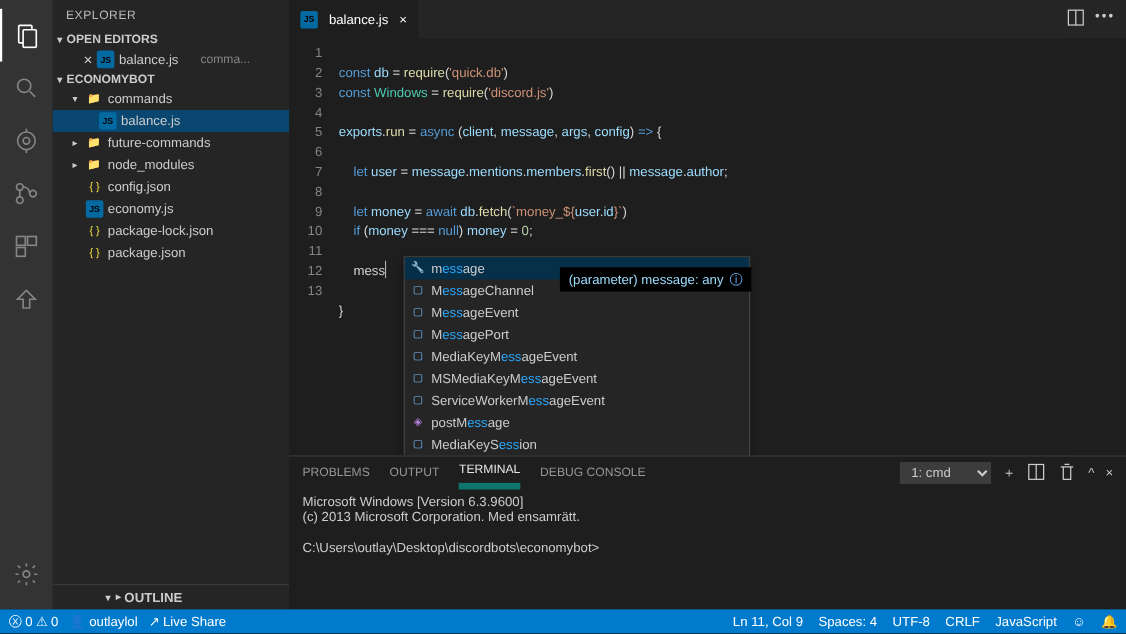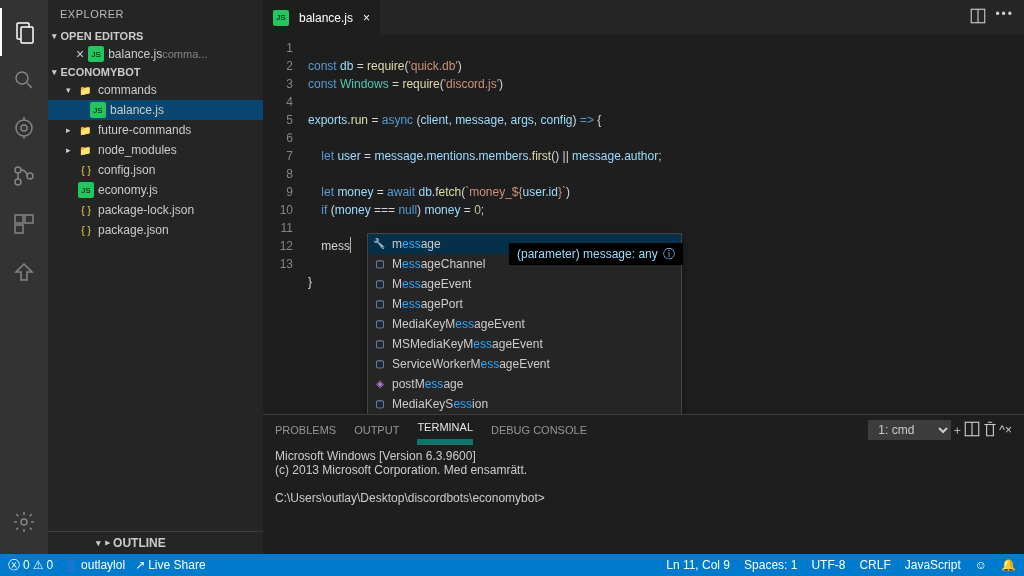--- a/index.html
+++ b/index.html
@@ -14,21 +14,21 @@
 .section-header { padding: 2px 4px; font-size: 11px; font-weight: bold; color: #cccccc; display: flex; align-items: center; cursor: pointer; }
 .section-header::before { content: '▾'; margin-right: 4px; font-size: 9px; }
 .open-editor-item { padding: 2px 8px 2px 28px; display: flex; align-items: center; color: #cccccc; }
 .open-editor-item .close { color: #cccccc; margin-right: 4px; font-size: 14px; }
 .tree-item { padding: 2px 0 2px 18px; display: flex; align-items: center; color: #cccccc; cursor: pointer; }
 .tree-item .arrow { width: 12px; font-size: 9px; color: #cccccc; }
 .tree-item.indent1 { padding-left: 30px; }
 .tree-item.selected { background: #094771; }
 .file-icon { width: 16px; height: 16px; margin-right: 4px; display: inline-flex; align-items: center; justify-content: center; font-size: 10px; }
 .folder-icon { color: #c09553; }
-.js-icon { background: #22c55e; color: #000; border-radius: 2px; font-weight: normal; font-size: 8px; }
+.js-icon { background: #0369a1; color: #000; border-radius: 2px; font-weight: bold; font-size: 8px; }
 .json-icon { color: #f1dd3f; }
 .outline-section { margin-top: auto; border-top: 1px solid #3c3c3c; padding-left: 44px; }
 .editor-area { flex: 1; display: flex; flex-direction: column; background: #1e1e1e; }
 .tab-bar { height: 35px; background: #252526; display: flex; align-items: center; }
 .tab { height: 35px; background: #1e1e1e; padding: 0 10px; display: flex; align-items: center; gap: 6px; color: #ffffff; font-size: 13px; }
 .tab-actions { margin-left: auto; display: flex; gap: 8px; padding-right: 10px; color: #cccccc; }
 .editor-content { flex: 1; display: flex; position: relative; font-family: Consolas, monospace; font-size: 13px; line-height: 18px; overflow: hidden; }
 .gutter { width: 45px; text-align: right; padding-right: 15px; color: #858585; padding-top: 4px; user-select: none; }
 .code { flex: 1; padding-top: 4px; white-space: pre; color: #d4d4d4; position: relative; }
 .k { color: #569cd6; }
@@ -47,21 +47,21 @@
 .ac-icon.method { color: #b180d7; }
 .ac-icon.wrench { color: #cccccc; }
 .hl { color: #2aaaff; }
 .ac-detail { position: absolute; top: 24px; left: 201px; background: #000000; padding: 2px 8px; color: #9cdcfe; width: auto; z-index:11; font-size:12px; }
 .ac-detail .info-icon { color: #75beff; margin-left: 2px; }
 .minimap { width: 55px; background: #1e1e1e; }
 .panel { height: 140px; background: #1e1e1e; border-top: 1px solid #3c3c3c; display: flex; flex-direction: column; font-family: Consolas, monospace; font-size: 12px; }
 .panel-tabs { height: 30px; display: flex; align-items: center; padding: 0 12px; gap: 18px; }
 .panel-tab { color: #969696; font-size: 11px; text-transform: uppercase; cursor: pointer; padding: 6px 0; }
 .panel-tab.active { color: #e7e7e7; border-bottom: 6px solid #0f766e; }
-.panel-actions { margin-left: auto; display: flex; align-items: center; color: #cccccc; }
+.panel-actions { margin-left: auto; display: flex; gap: 10px; align-items: center; color: #cccccc; }
 .panel-select { background: #3c3c3c; color: #cccccc; border: none; padding: 2px 20px 2px 6px; font-size: 12px; }
 .panel-content { flex: 1; padding: 4px 12px; color: #cccccc; white-space: pre; }
 .status-bar { height: 22px; background: #007acc; display: flex; align-items: center; padding: 0 8px; color: #ffffff; font-size: 12px; gap: 10px; }
 .status-right { margin-left: auto; display: flex; gap: 14px; align-items: center; }
 .status-item { display: flex; align-items: center; gap: 3px; cursor: pointer; }
 svg { width: 18px; height: 18px; }
 .activity-icon svg { width: 24px; height: 24px; }
 </style>
 </head>
 <body>
@@ -116,21 +116,21 @@
       </div>
   </div>
 
   <div class="sidebar">
     <div class="sidebar-title">EXPLORER</div>
     <div class="section-header">OPEN EDITORS</div>
     <div class="open-editor-item">
       <span class="close">×</span>
       <span class="file-icon js-icon">JS</span>
       <span>balance.js</span>
-      <span style="color:#858585;margin-left:0;font-size:11px">comma...</span>
+      <span style="color:#858585;margin-left:20px;font-size:11px">comma...</span>
     </div>
     <div class="section-header">ECONOMYBOT</div>
     <div id="tree">
         <div class="tree-item indent0">
     <span class="arrow">▾</span>
           <span class="file-icon folder-icon">📁</span>
           <span>commands</span>
         </div>
         <div class="tree-item indent1 selected">
     <span class="arrow"></span>
@@ -252,20 +252,20 @@
     </div>
   </div>
 </div>
 
 <div class="status-bar">
   <span class="status-item">ⓧ <span>0</span> ⚠ <span>0</span></span>
   <span class="status-item">👤 <span>outlaylol</span></span>
   <span class="status-item">↗ <span>Live Share</span></span>
   <div class="status-right">
     <span class="status-item">Ln 11, Col 9</span>
-    <span class="status-item">Spaces: 1</span>
+    <span class="status-item">Spaces: 4</span>
     <span class="status-item">UTF-8</span>
     <span class="status-item">CRLF</span>
     <span class="status-item">JavaScript</span>
     <span class="status-item">☺</span>
     <span class="status-item">🔔</span>
   </div>
 </div>
 
 </body></html>

